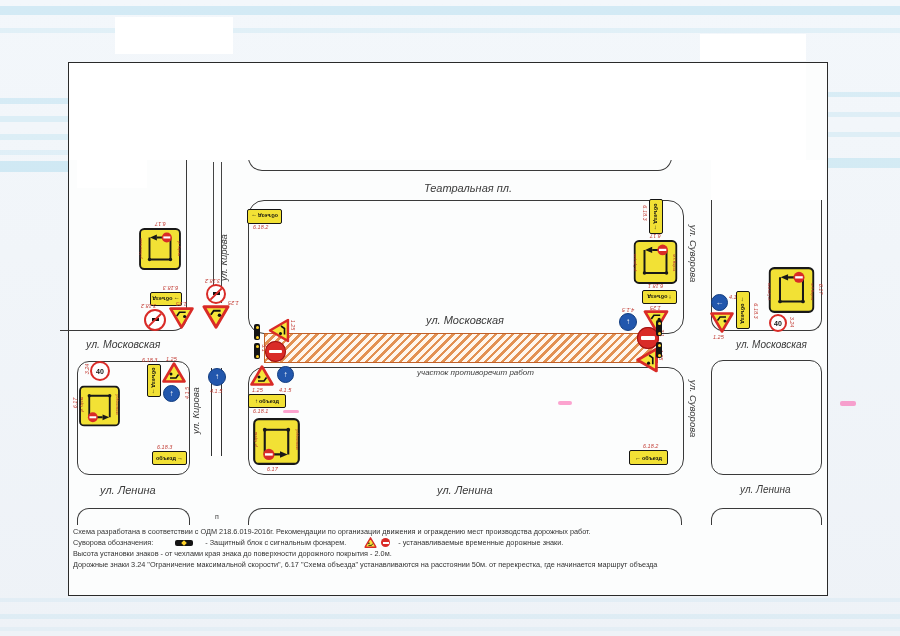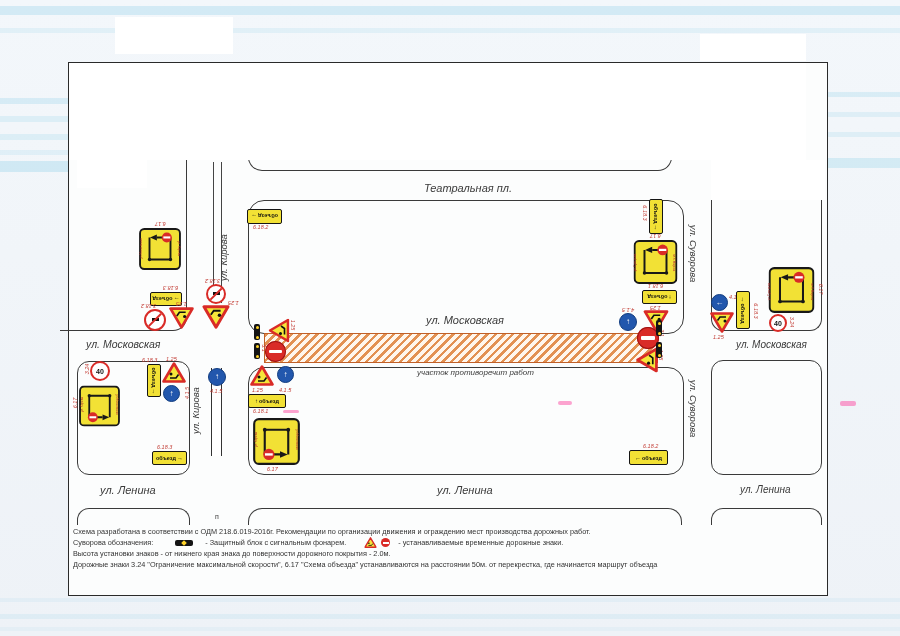--- a/index.html
+++ b/index.html
@@ -325,18 +325,18 @@
     <span>Суворова обозначения:</span>
     <span class="lg-block" style="margin-left:18px;"></span>
     <span style="margin-left:8px;">- Защитный блок с сигнальным фонарем.</span>
     <svg width="13" height="11" viewBox="0 0 24 21" style="margin-left:14px;">
         <use href="#tri125"></use>
       </svg>
     <span class="lg-ne"></span>
     <span style="margin-left:4px;">- устанавливаемые временные дорожные знаки.</span>
   </div>
   <div class="row">
-      <span>Высота установки знаков -  от нижнего края знака до поверхности дорожного покрытия - 2.0м.</span>
+      <span>Высота установки знаков -  от чехлами края знака до поверхности дорожного покрытия - 2.0м.</span>
     </div>
   <div class="row">
       <span>Дорожные знаки 3.24 "Ограничение максимальной скорости", 6.17 "Схема объезда" устанавливаются на расстоянии 50м. от перекрестка, где начинается маршрут объезда</span>
     </div>
 </div>
 
 </body></html>

